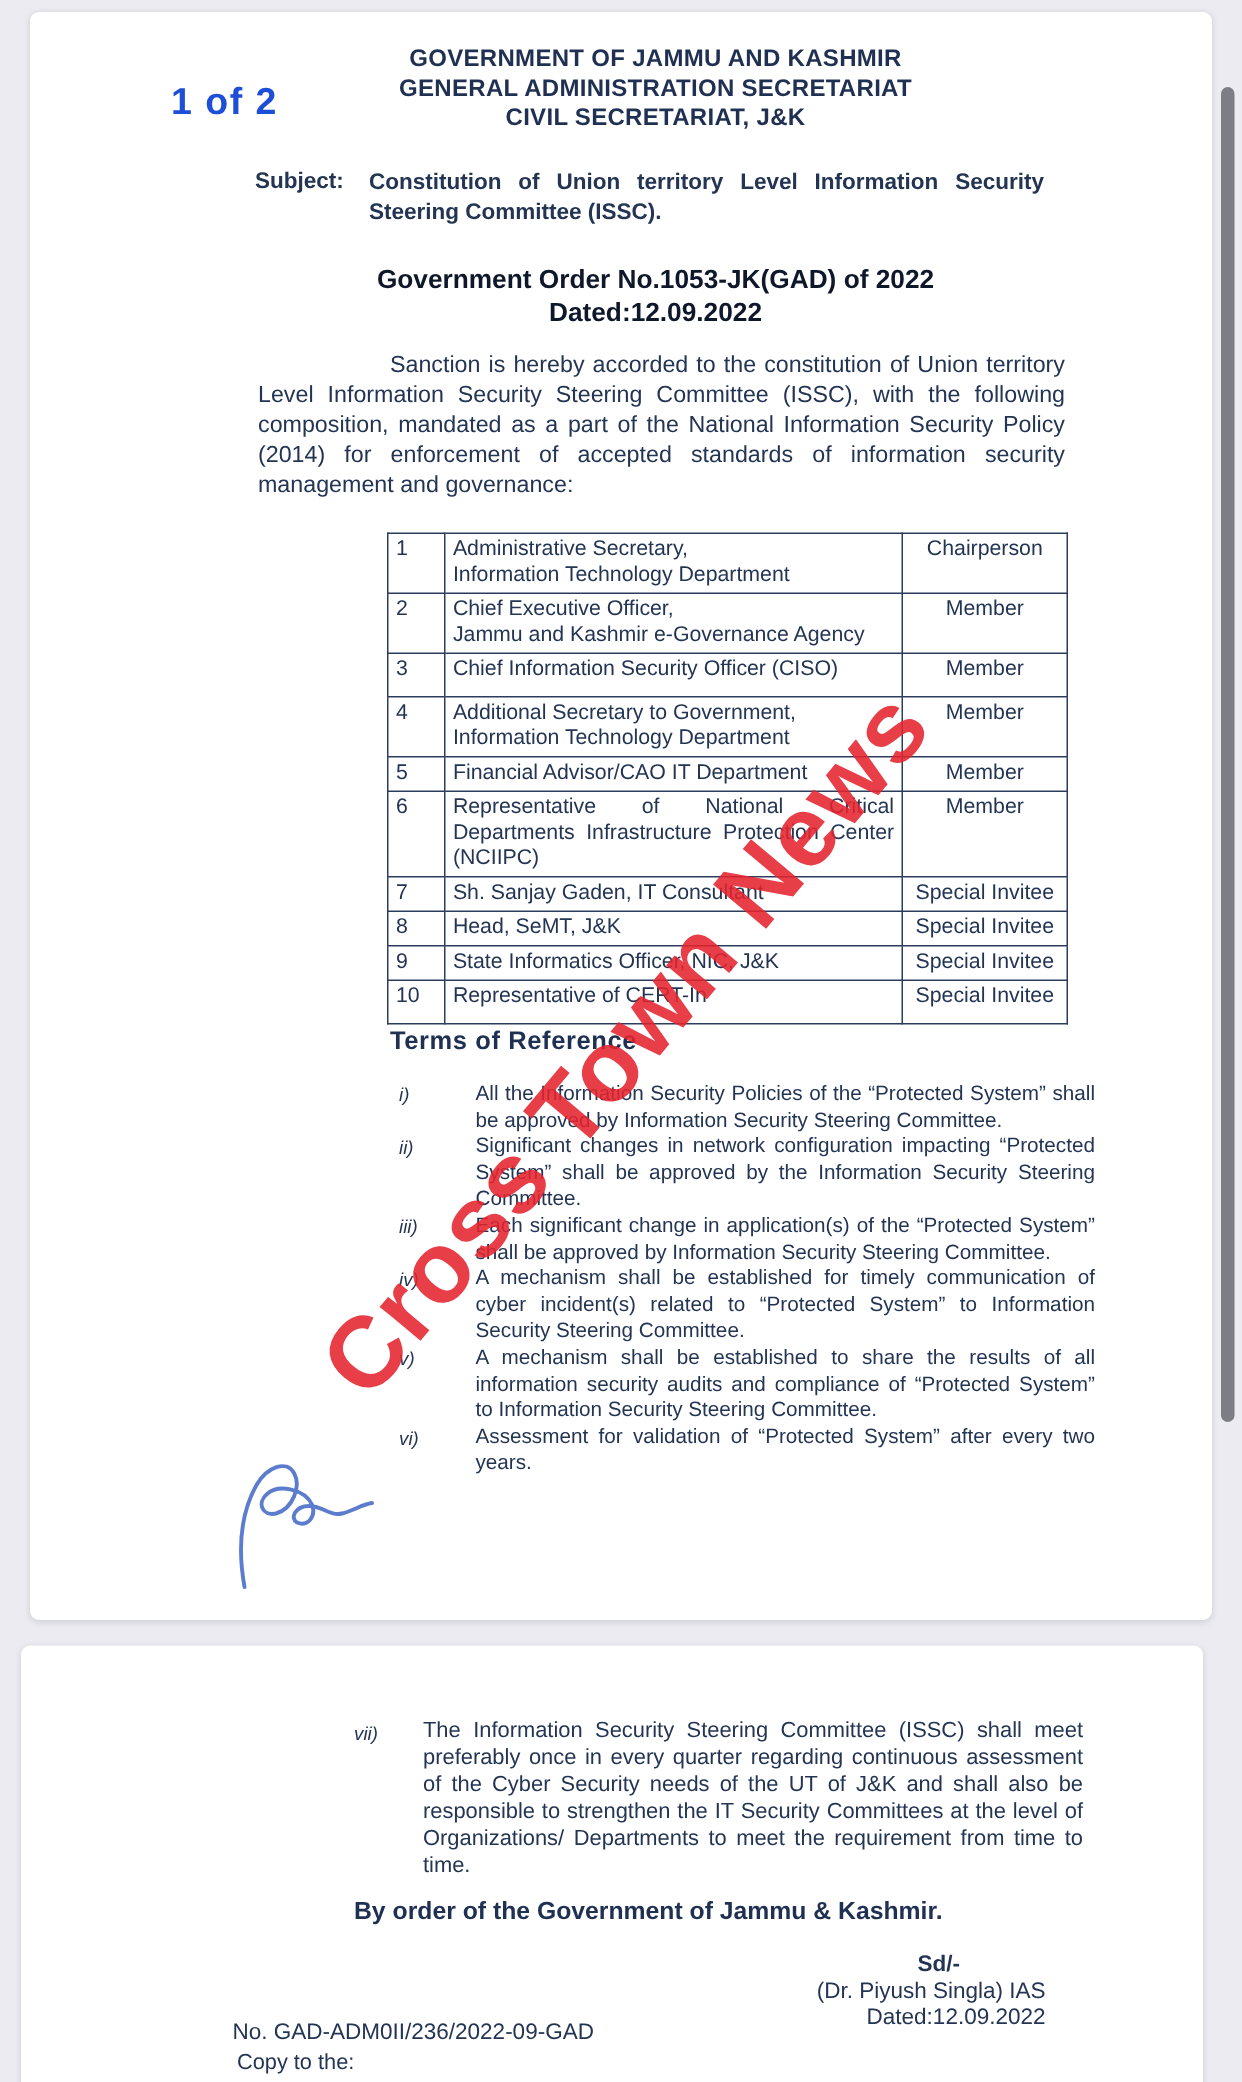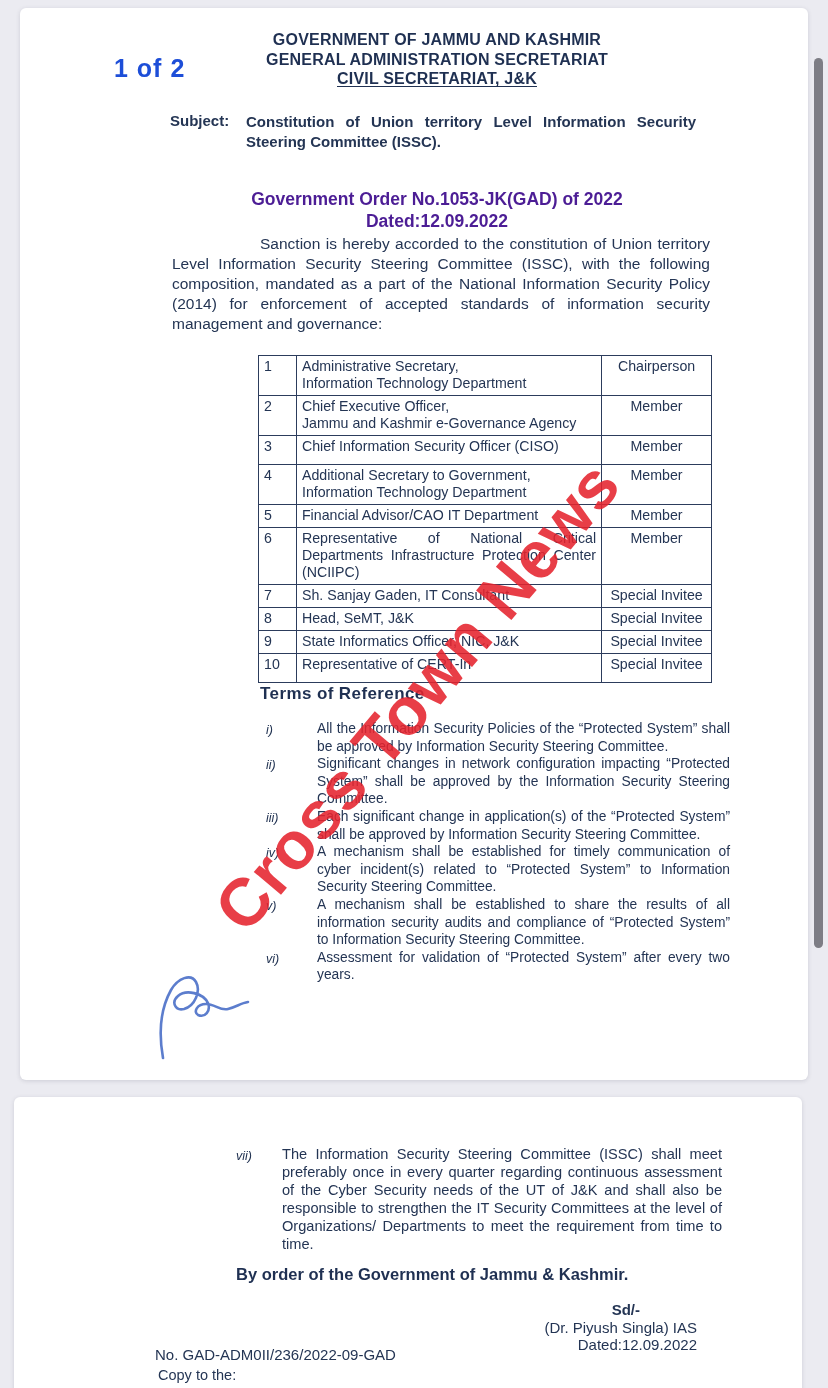--- a/index.html
+++ b/index.html
@@ -20,30 +20,30 @@
   
   .page-indicator {
     position:absolute; left:52px; top:46px;
     font-size:25px; font-weight:700; color:#1d4ed8; letter-spacing:1px;margin-left:42px;
   }
   .doc-header {
     position:absolute; left:46px; top:22px; width:742px;
     text-align:center; font-weight:700; font-size:16px; line-height:19.5px;
     letter-spacing:.2px; color:#1f3052;
   }
-  .doc-header .u { text-decoration:underline; text-underline-offset:2px; }
+  .doc-header .u { text-underline-offset:2px; }
   .subject-row { position:absolute; left:150px; top:104px; width:542px; }
   .subject-label { position:absolute; left:0; top:0; font-weight:700; font-size:15px;text-align:right; }
   .subject-text {
     margin-left:76px; width:450px; font-weight:700; font-size:15px;
     line-height:20px; text-align:justify;
   }
   .order-heading {
-    position:absolute; left:46px; top:181px; width:742px; text-align:center;
-    font-weight:700; font-size:17.5px; line-height:21.5px; color:#4c1d95;
+    position:absolute; left:46px; top:168px; width:742px; text-align:center;
+    font-weight:700; font-size:17.5px; line-height:21.5px; color:#0f172a;
   }
   .body-par {
     position:absolute; left:152px; top:226px; width:538px;
     font-size:15.5px; line-height:20px; text-align:justify; text-indent:88px;
   }
   .committee-table {
     position:absolute; left:238px; top:347px; width:454px;
     border-collapse:collapse; font-size:14.2px; line-height:17px;
   }
   .committee-table td {

